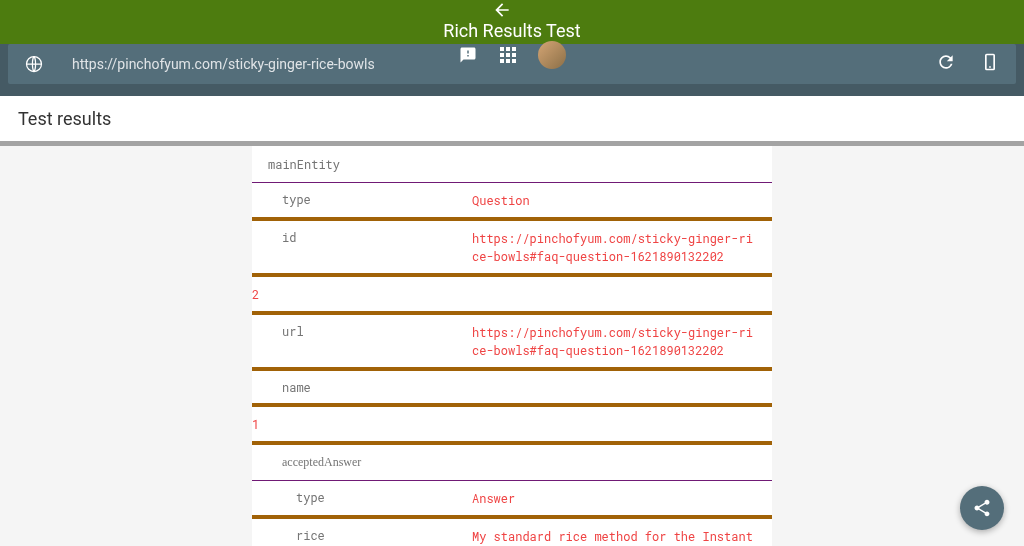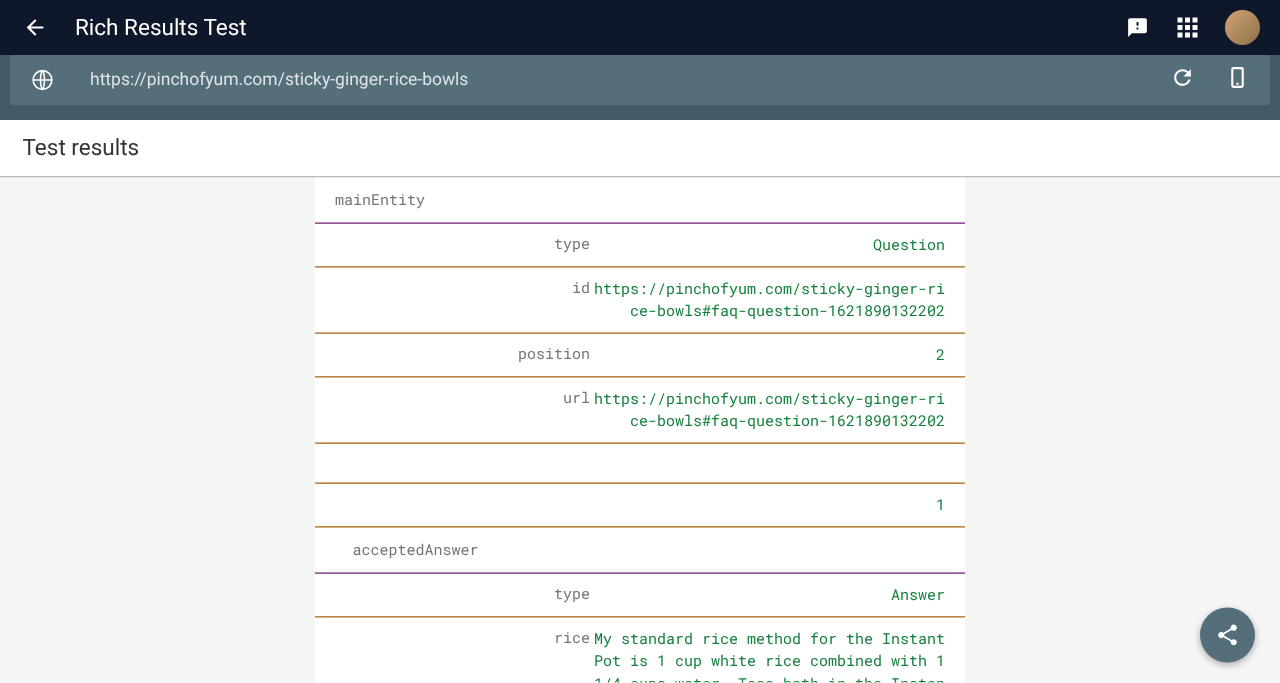--- a/index.html
+++ b/index.html
@@ -1,45 +1,45 @@
 <!DOCTYPE html>
 <html><head>
   <meta charset="utf-8">
   <style>
     * { margin: 0; padding: 0; box-sizing: border-box; }
     body { font-family: 'Roboto', Arial, sans-serif; background: #fff; width: 1024px; height: 546px; overflow: hidden; position: relative; }
     
-    .header { background: #0f172a; color: #fff; height: 44px; display: flex; align-items: center; padding: 0 16px; }
+    .header { background: #4d7c0f; color: #fff; height: 44px; display: flex; align-items: center; padding: 0 32px; flex-direction: column; }
     .back-btn { width: 24px; height: 24px; display: flex; align-items: center; justify-content: center; cursor: pointer; margin-right: 20px; }
     .header-title { font-size: 18px; font-weight: 400; color: #fff; flex: 1; }
     .header-icons { display: flex; align-items: center; gap: 20px; }
     .header-icon { width: 20px; height: 20px; display: flex; align-items: center; justify-content: center; cursor: pointer; }
     .grid-icon { display: grid; grid-template-columns: repeat(3, 4px); grid-template-rows: repeat(3, 4px); gap: 2px; }
     .grid-dot { background: #fff; width: 4px; height: 4px; }
     .avatar { width: 28px; height: 28px; border-radius: 50%; background: linear-gradient(135deg, #d4a574, #8b6f47); }
     
     .url-bar { background: #546e7a; height: 40px; display: flex; align-items: center; padding: 0 16px; margin: 0 8px 8px 8px; border-radius: 2px; }
     .url-bar-bg { background: #455a64; padding: 0 0 4px 0; }
     .globe-icon { width: 20px; height: 20px; margin-right: 28px; }
     .url-text { flex: 1; color: #e0e4e7; font-size: 14px; }
     .url-actions { display: flex; gap: 24px; align-items: center; }
     
-    .subheader { background: #fff; border-bottom: 1px solid #a3a3a3; padding: 12px 18px; }
+    .subheader { background: #fff; border-bottom: 5px solid #a3a3a3; padding: 12px 18px; }
     .subheader-title { font-size: 18px; color: #333; font-weight: 400; }
     
     .content-area { background: #f5f5f5; height: calc(546px - 44px - 48px - 46px); display: flex; justify-content: center; overflow: hidden; }
     .results-card { background: #fff; width: 520px; margin-top: 0; }
     
-    .prop-row { display: flex; border-bottom: 1px solid #a16207; padding: 8px 0; min-height: 32px; align-items: flex-start; text-align: right; }
+    .prop-row { display: flex; border-bottom: 4px solid #a16207; padding: 8px 0; min-height: 32px; align-items: flex-start; }
     .prop-key { width: 220px; padding-left: 16px; font-family: 'Roboto Mono', monospace; font-size: 12px; color: #757575; }
     .prop-key.nested { padding-left: 30px; }
     .prop-key.nested2 { padding-left: 44px; }
-    .prop-val { flex: 1; font-family: 'Roboto Mono', monospace; font-size: 12px; color: #15803d; padding-right: 16px; word-break: break-all; line-height: 1.5; }
+    .prop-val { flex: 1; font-family: 'Roboto Mono', monospace; font-size: 12px; color: #ef4444; padding-right: 16px; word-break: break-all; line-height: 1.5; }
     .section-row { border-bottom: 1px solid #701a75; padding: 10px 16px; font-family: 'Roboto Mono', monospace; font-size: 12px; color: #757575; }
-    .section-row.nested { padding-left: 30px; }
+    .section-row.nested { padding-left: 30px; font-family: Liberation Serif, serif; }
     
     .fab { position: absolute; bottom: 16px; right: 20px; width: 44px; height: 44px; border-radius: 50%; background: #546e7a; display: flex; align-items: center; justify-content: center; cursor: pointer; box-shadow: 0 2px 6px rgba(0,0,0,0.3); }
   </style>
 </head>
 <body>
 
 <div class="header">
   <div class="back-btn">
     <svg width="20" height="20" viewBox="0 0 24 24" fill="#fff">
         <path d="M20 11H7.83l5.59-5.59L12 4l-8 8 8 8 1.41-1.41L7.83 13H20v-2z"></path>
@@ -104,28 +104,28 @@
     <div id="main-rows">
         <div class="prop-row">
           <div class="prop-key nested">type</div>
           <div class="prop-val">Question</div>
         </div>
         <div class="prop-row">
           <div class="prop-key nested">id</div>
           <div class="prop-val">https://pinchofyum.com/sticky-ginger-rice-bowls#faq-question-1621890132202</div>
         </div>
         <div class="prop-row">
-          <div class="prop-key nested">position</div>
           <div class="prop-val">2</div>
         </div>
         <div class="prop-row">
           <div class="prop-key nested">url</div>
           <div class="prop-val">https://pinchofyum.com/sticky-ginger-rice-bowls#faq-question-1621890132202</div>
         </div>
         <div class="prop-row">
+          <div class="prop-key nested">name</div>
         </div>
         <div class="prop-row">
           <div class="prop-val">1</div>
         </div>
       </div>
     <div class="section-row nested">acceptedAnswer</div>
     <div id="answer-rows">
         <div class="prop-row">
           <div class="prop-key nested2">type</div>
           <div class="prop-val">Answer</div>

